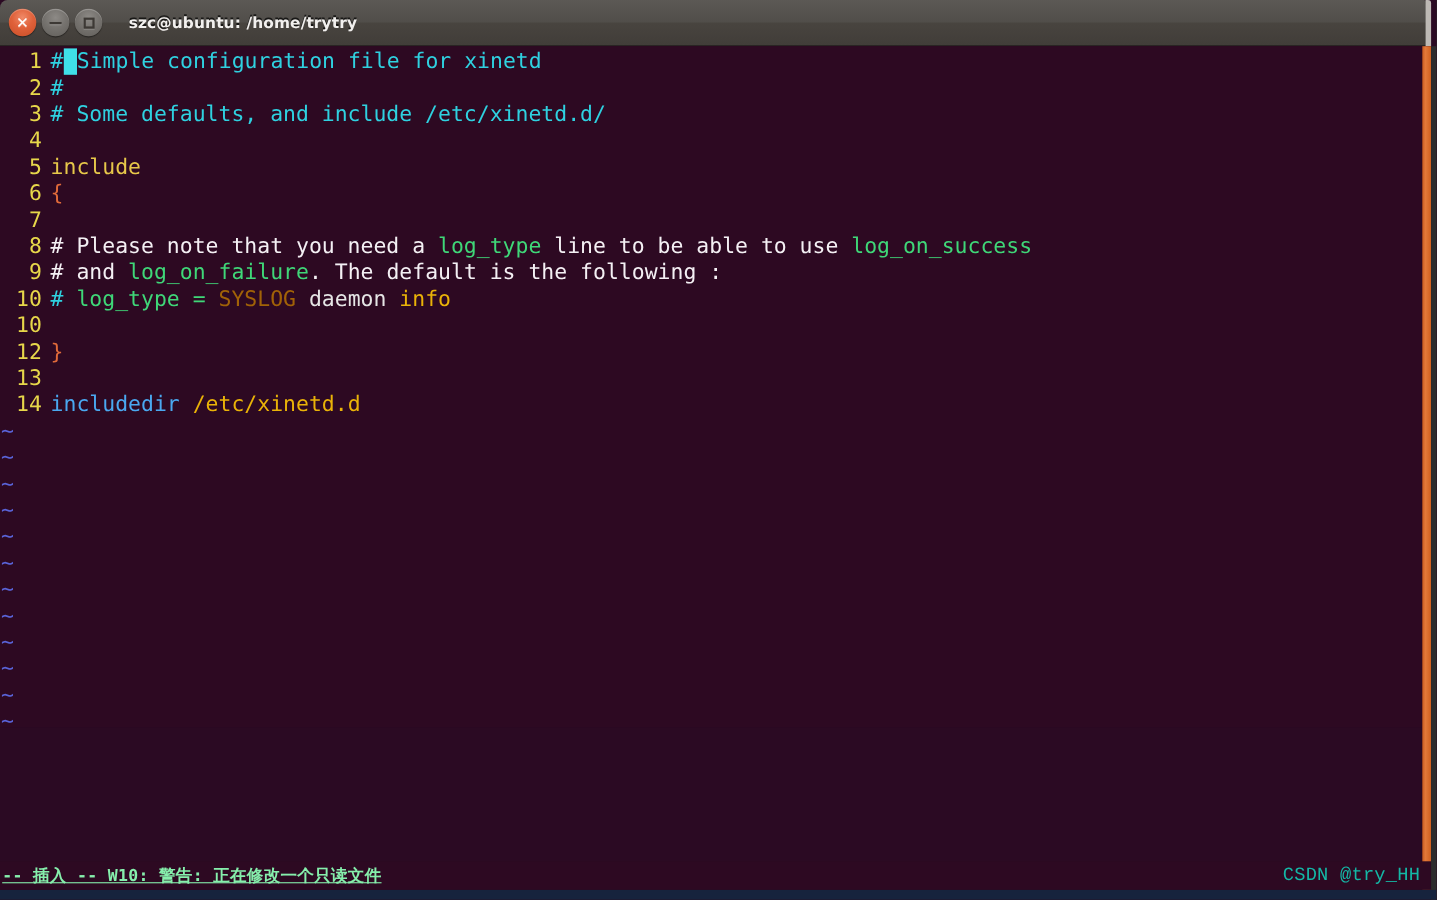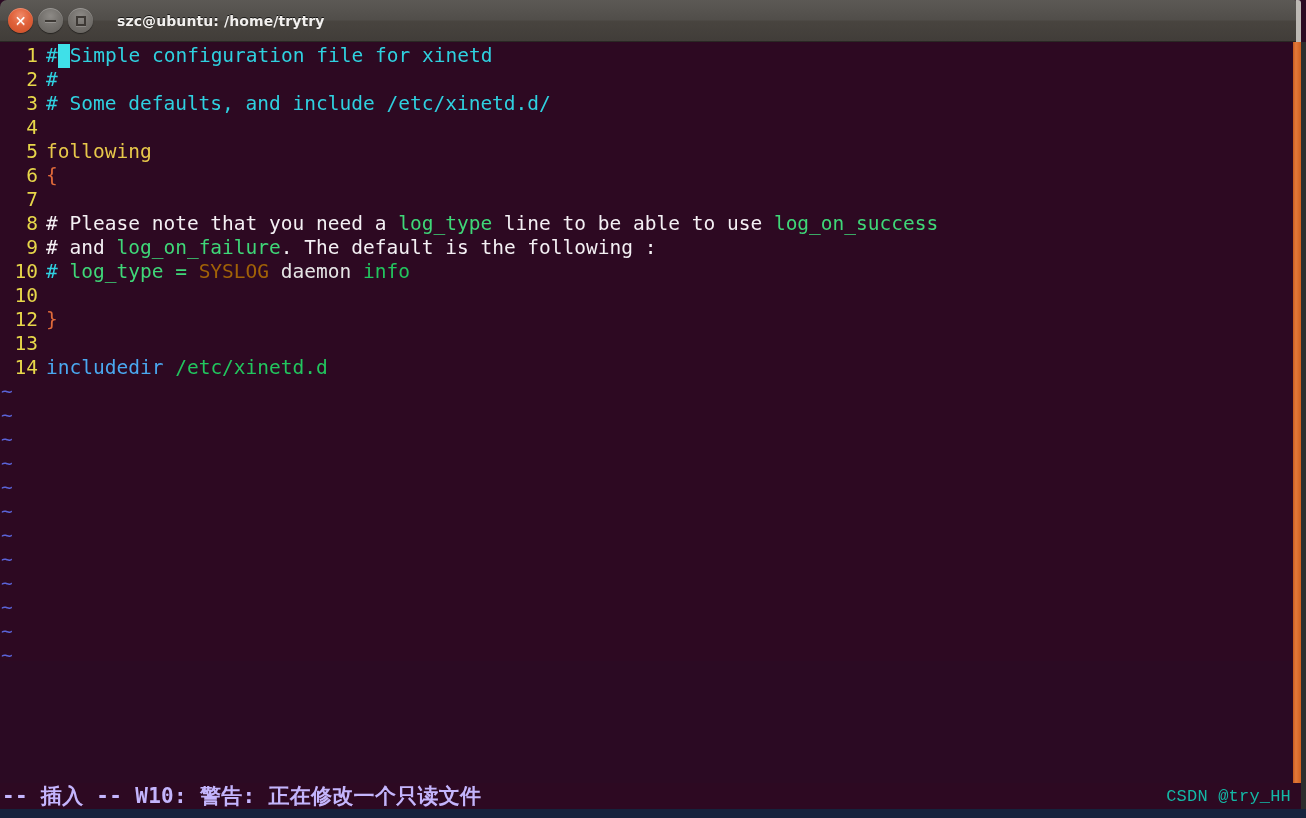--- a/index.html
+++ b/index.html
@@ -93,21 +93,21 @@
   }
   .code { display: inline; }
 
   
   .c-comment   { color: #2fd1e0; }
   .c-white     { color: #f4f0f4; }
   .c-keyword   { color: #3fd778; }
   .c-yellow    { color: #e7c84a; }
   .c-orange    { color: #e06a3a; }
   .c-ident     { color: #4aa8f0; }
-  .c-string    { color: #22c55e; margin-top: 46px; }
+  .c-string    { color: #eab308; margin-top: 46px; }
   .c-cyanbold  { color: #e5e5e5; font-weight: normal; }
   .c-constant  { color: #a16207; }
   .cursor {
     background: #3fe0e8;
     color: #2d0922;
     display: inline-block;
     width: 12px;
   }
 
   
@@ -127,26 +127,27 @@
     width: 1301px;
     height: 26px;
     display: flex;
     align-items: center;
     justify-content: space-between;
     padding-left: 2px;
     padding-right: 10px;
     background: #2d0922;
   }
   .status-text {
-    color: #c4b5fd;
+    color: #86efac;
     font-family: "DejaVu Sans Mono", "Liberation Mono", monospace;
-    font-size: 21px;
+    font-size: 15px;
     font-weight: bold;
     letter-spacing: .3px;
     white-space: pre;
+    text-decoration: underline;
   }
   .watermark {
     color: #14b8a6;
     font-family: Liberation Mono, monospace;
     font-size: 17px;
     font-weight: normal;
     letter-spacing: .2px;
   }
 
   
@@ -197,21 +198,21 @@
     <div class="title-text">szc@ubuntu: /home/trytry</div>
     <div class="titlebar-right-sliver"></div>
   </div>
 
   <div class="terminal">
     <div class="editor-lines" id="editor-lines">
         <div class="row"><span class="gutter">1</span><span class="code"><span class="c-comment">#</span><span class="cursor"> </span><span class="c-comment">Simple configuration file for xinetd</span></span></div>
         <div class="row"><span class="gutter">2</span><span class="code"><span class="c-comment">#</span></span></div>
         <div class="row"><span class="gutter">3</span><span class="code"><span class="c-comment"># Some defaults, and include /etc/xinetd.d/</span></span></div>
         <div class="row"><span class="gutter">4</span><span class="code"></span></div>
-        <div class="row"><span class="gutter">5</span><span class="code"><span class="c-yellow">following</span></span></div>
+        <div class="row"><span class="gutter">5</span><span class="code"><span class="c-yellow">include</span></span></div>
         <div class="row"><span class="gutter">6</span><span class="code"><span class="c-orange">{</span></span></div>
         <div class="row"><span class="gutter">7</span><span class="code"></span></div>
         <div class="row"><span class="gutter">8</span><span class="code"><span class="c-white"># Please note that you need a </span><span class="c-keyword">log_type</span><span class="c-white"> line to be able to use </span><span class="c-keyword">log_on_success</span></span></div>
         <div class="row"><span class="gutter">9</span><span class="code"><span class="c-white"># and </span><span class="c-keyword">log_on_failure</span><span class="c-white">. The default is the following :</span></span></div>
         <div class="row"><span class="gutter">10</span><span class="code"><span class="c-comment"># </span><span class="c-keyword">log_type = </span><span class="c-constant">SYSLOG </span><span class="c-cyanbold">daemon</span><span class="c-white"> </span><span class="c-string">info</span></span></div>
         <div class="row"><span class="gutter">10</span><span class="code"></span></div>
         <div class="row"><span class="gutter">12</span><span class="code"><span class="c-orange">}</span></span></div>
         <div class="row"><span class="gutter">13</span><span class="code"></span></div>
         <div class="row"><span class="gutter">14</span><span class="code"><span class="c-ident">includedir</span><span class="c-white"> </span><span class="c-string">/etc/xinetd.d</span></span></div>
       </div>

